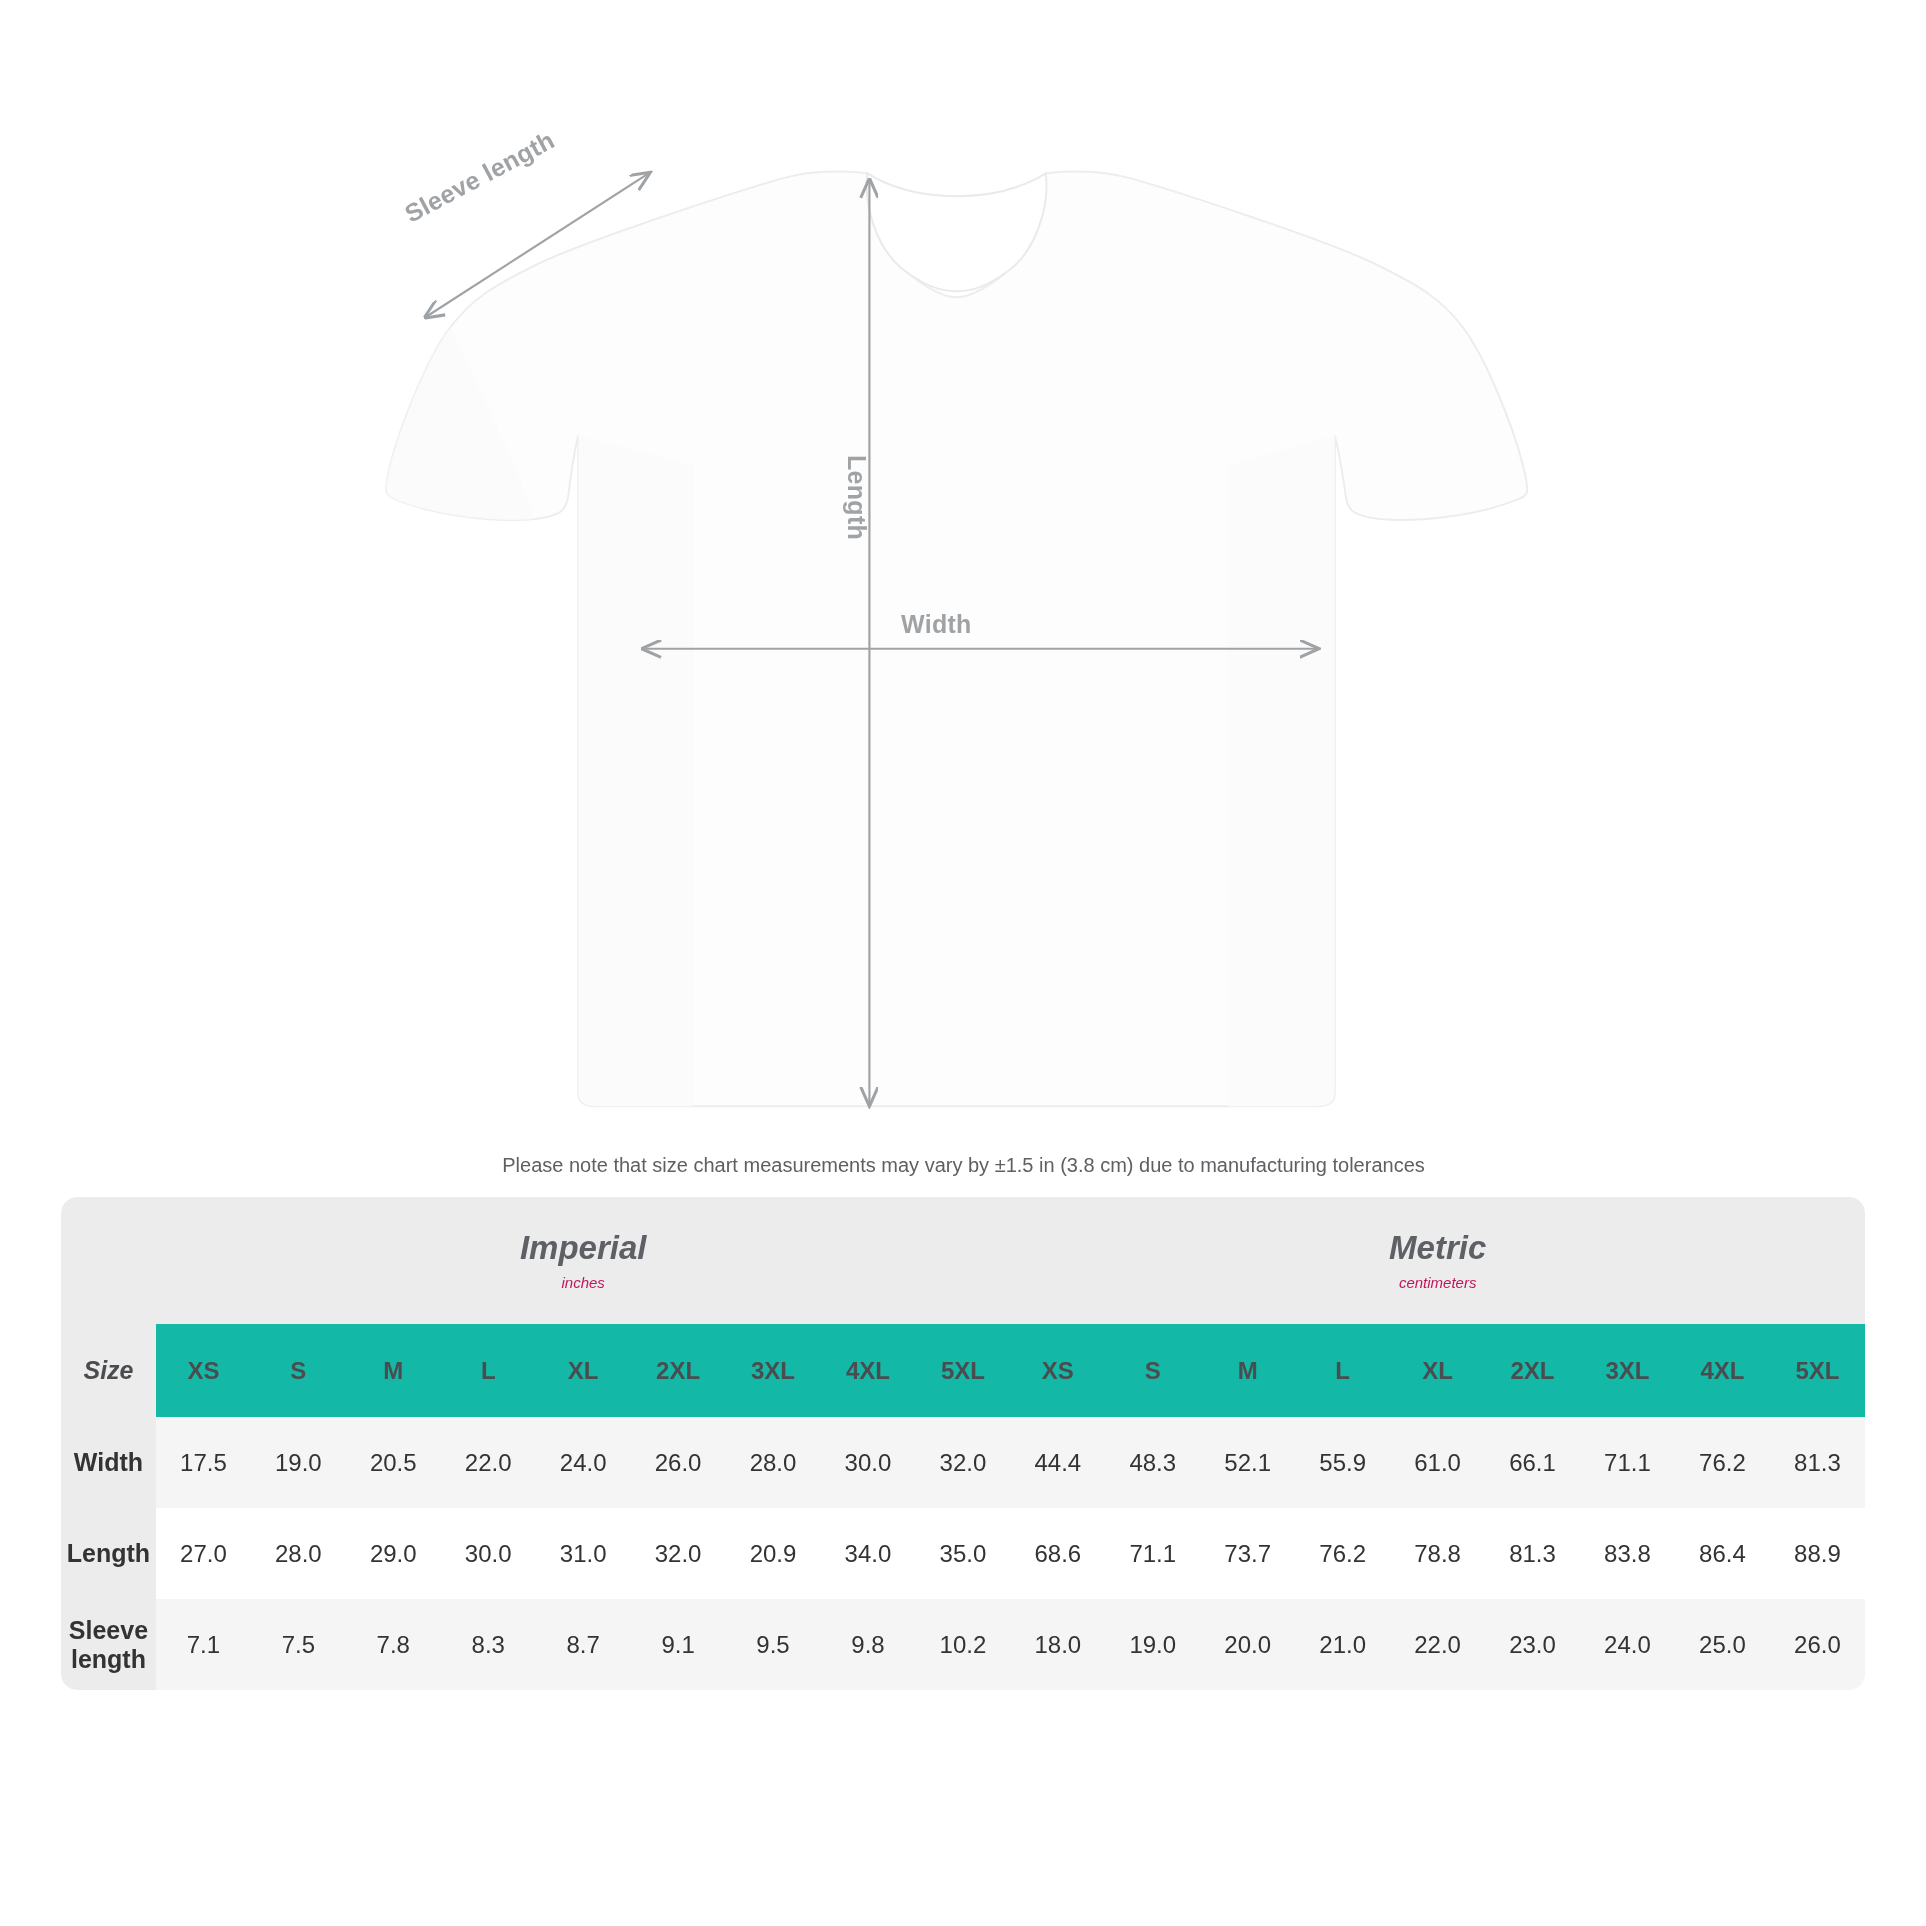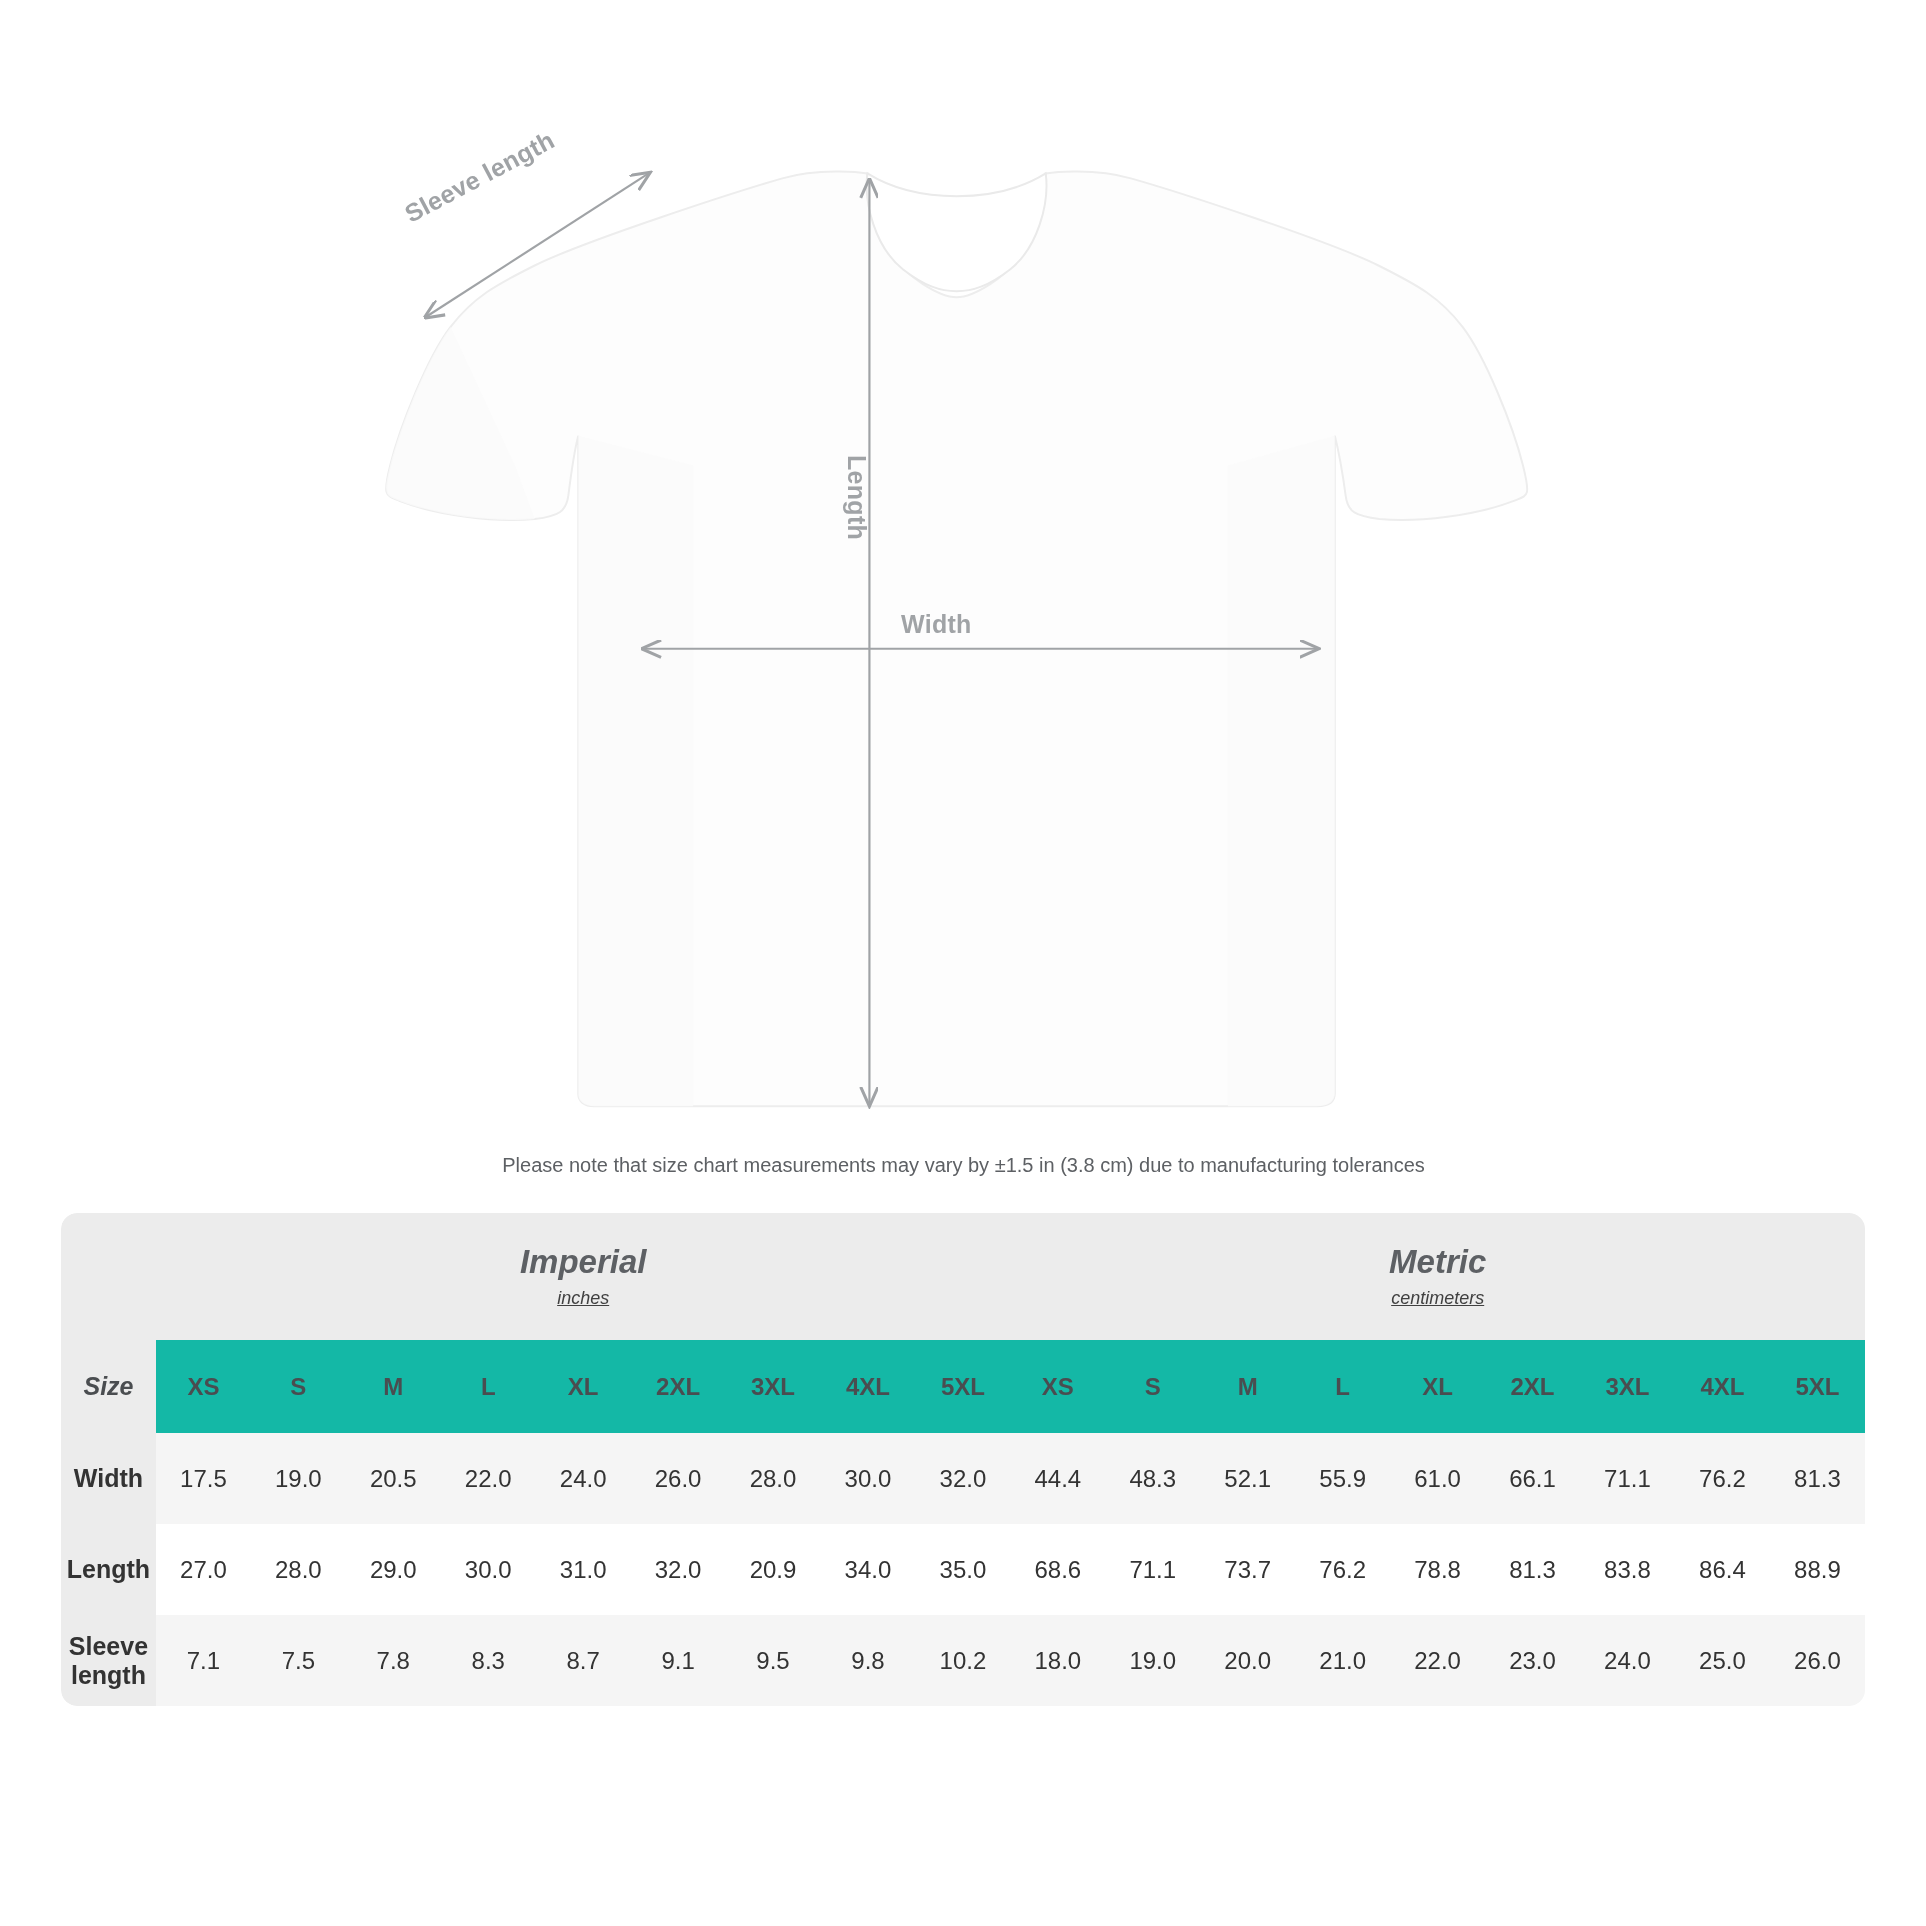--- a/index.html
+++ b/index.html
@@ -69,21 +69,21 @@
     letter-spacing: 0.2px;
   }
   .chart-note {
     font-size: 20px;
     color: #5d6064;
     margin-top: 15px;
   }
 
   
   .table-wrap {
-    margin: 36px 61px 0 61px;
+    margin: 20px 61px 0 61px;
     border-radius: 16px;
     overflow: hidden;
   }
   table.size-table {
     border-collapse: collapse;
     width: 1804px;
     table-layout: fixed;
   }
   table.size-table td, table.size-table th {
     text-align: center;
@@ -99,25 +99,24 @@
     padding: 0;
   }
   .unit-name {
     font-size: 33px;
     font-style: italic;
     font-weight: bold;
     color: #5d6064;
     line-height: 1.1;
   }
   .unit-sub {
-    font-size: 18px;
+    font-size: 15px;
     font-style: italic;
-    color: #404040;
+    color: #be185d;
     margin-top: 8px;
-    text-decoration: underline;
   }
   .corner-cell {
     background: #ececec;
   }
 
   
   tr.head-row td {
     height: 91px;
     font-weight: bold;
     color: #4a4d50;

